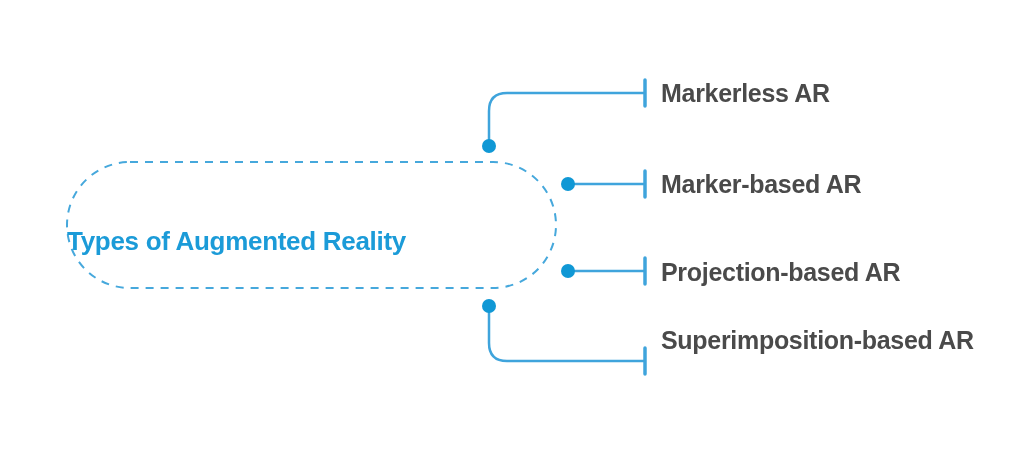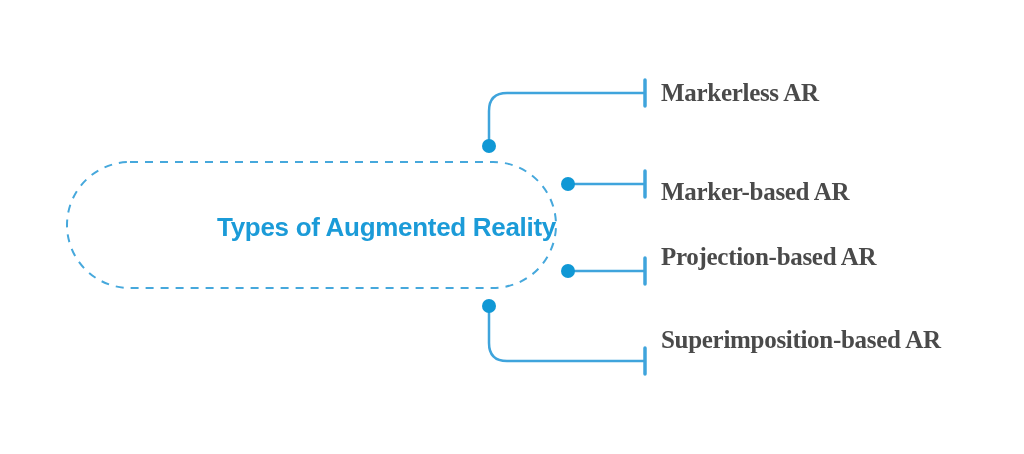--- a/index.html
+++ b/index.html
@@ -14,48 +14,47 @@
   }
   .connector-layer {
     position: absolute;
     left: 0; top: 0;
     width: 1024px;
     height: 454px;
   }
   .central-node {
     position: absolute;
     left: 67px;
-    top: 164px;
+    top: 178px;
     width: 489px;
     height: 126px;
     display: flex;
     align-items: center;
-    justify-content: flex-end;
+    justify-content: flex-start;
   }
   .central-node-title {
     color: #1b9bd8;
     font-size: 26px;
     font-weight: bold;
     letter-spacing: -0.3px;
     white-space: nowrap;
   }
   .branch-label {
     position: absolute;
     left: 661px;
     transform: translateY(-50%);
     color: #4a4a4a;
     font-size: 25px;
     font-weight: bold;
     letter-spacing: -0.3px;
     white-space: nowrap;
-    font-family: Liberation Serif, serif;
   }
   .branch-label.b0 { top: 93px; }
-  .branch-label.b1 { top: 192px; text-align: center; }
-  .branch-label.b2 { top: 257px; }
+  .branch-label.b1 { top: 184px; text-align: center; }
+  .branch-label.b2 { top: 272px; }
   .branch-label.b3 { top: 340px; }
 </style>
 </head>
 <body>
 
 <div class="canvas">
 
   <svg class="connector-layer" viewBox="0 0 1024 454" xmlns="http://www.w3.org/2000/svg">
 
     <rect x="67" y="162" width="489" height="126" rx="63" ry="63" fill="none" stroke="#46a8dc" stroke-width="2" stroke-dasharray="8 7"></rect>

